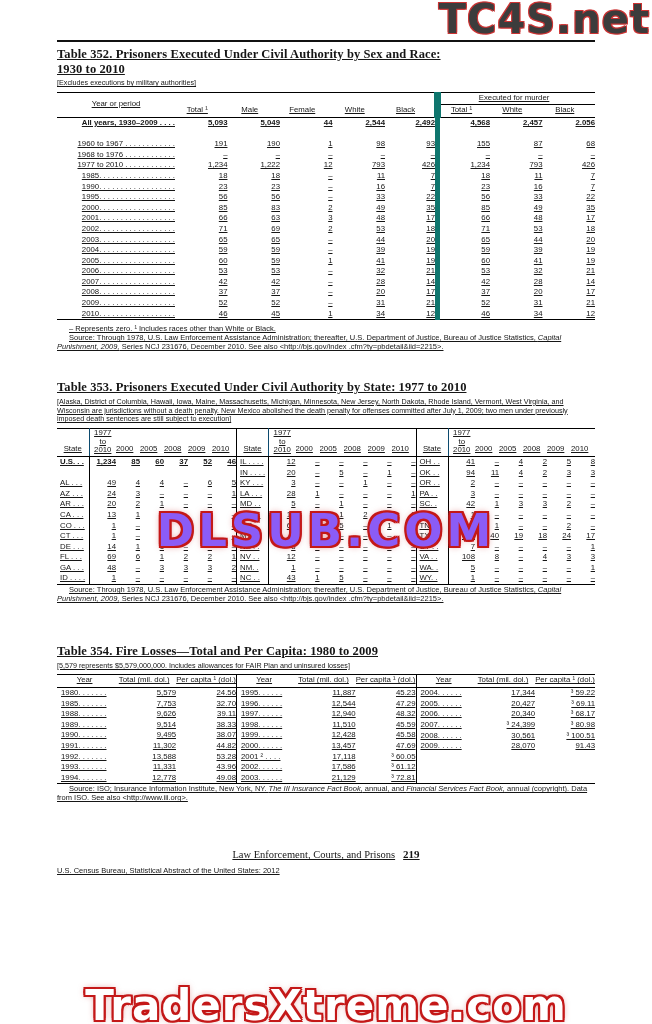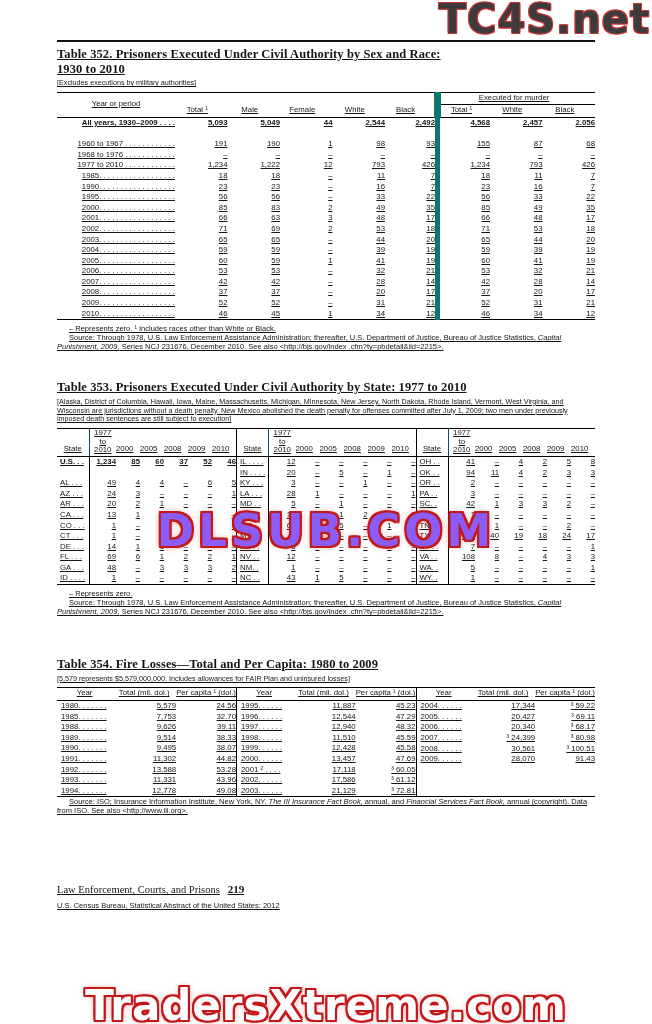--- a/index.html
+++ b/index.html
@@ -58,21 +58,21 @@
   .t354 td { text-align:right; padding-right:9px; }
   .t354 td.stub { text-align:left; padding-left:4px; padding-right:0; }
 
   .fnote { font-size:7.5px; line-height:9px; margin:4px 0 0 0; text-indent:12px; }
   .src   { font-size:7.5px; line-height:9px; margin:0; text-indent:12px; }
   .it { font-style:italic; }
 
   .gap353 { height:24px; }
   .gap354 { height:36px; }
 
-  .footer-right { text-align:left; margin-top:68px;
+  .footer-right { text-align:center; margin-top:46px;
     font-family:"Liberation Serif", serif; font-size:10.5px; }
   .footer-right .pagenum { font-weight:bold; margin-left:8px; font-size:11px; }
   .footer-left { font-size:7.5px; margin-top:6px; }
 
   
   .wm { position:absolute; font-family:"DejaVu Sans", sans-serif; font-weight:bold; z-index:10; pointer-events:none; }
   .wm-top {
     top:-4px; right:2px; font-size:40px; letter-spacing:1px;
     color:#3c3c3c;
     text-shadow:-1px -1px 0 #c33, 1px -1px 0 #c33, -1px 1px 0 #c33, 1px 1px 0 #c33;
@@ -740,21 +740,20 @@
               <td>–</td>
               <td>–</td>
               <td>–</td>
               <td>–</td>
               <td>–</td>
             </tr>
           </tbody>
       </table>
     </div>
 
-    <p class="fnote">– Represents zero.</p>
     <p class="src"><span>Source: Through 1978, U.S. Law Enforcement Assistance Administration; thereafter, U.S. Department of Justice, Bureau of Justice Statistics, </span><span class="it">Capital Punishment, 2009,</span><span> Series NCJ 231676, December 2010. See also &lt;http://bjs.gov/index .cfm?ty=pbdetail&amp;iid=2215&gt;.</span></p>
   </section>
 
   <div class="gap354"></div>
 
   <section>
     <h2 class="tbltitle">Table 354. Fire Losses—Total and Per Capita: 1980 to 2009</h2>
     <p class="bracketnote">[5,579 represents $5,579,000,000. Includes allowances for FAIR Plan and uninsured losses]</p>
 
     <div class="panels">

